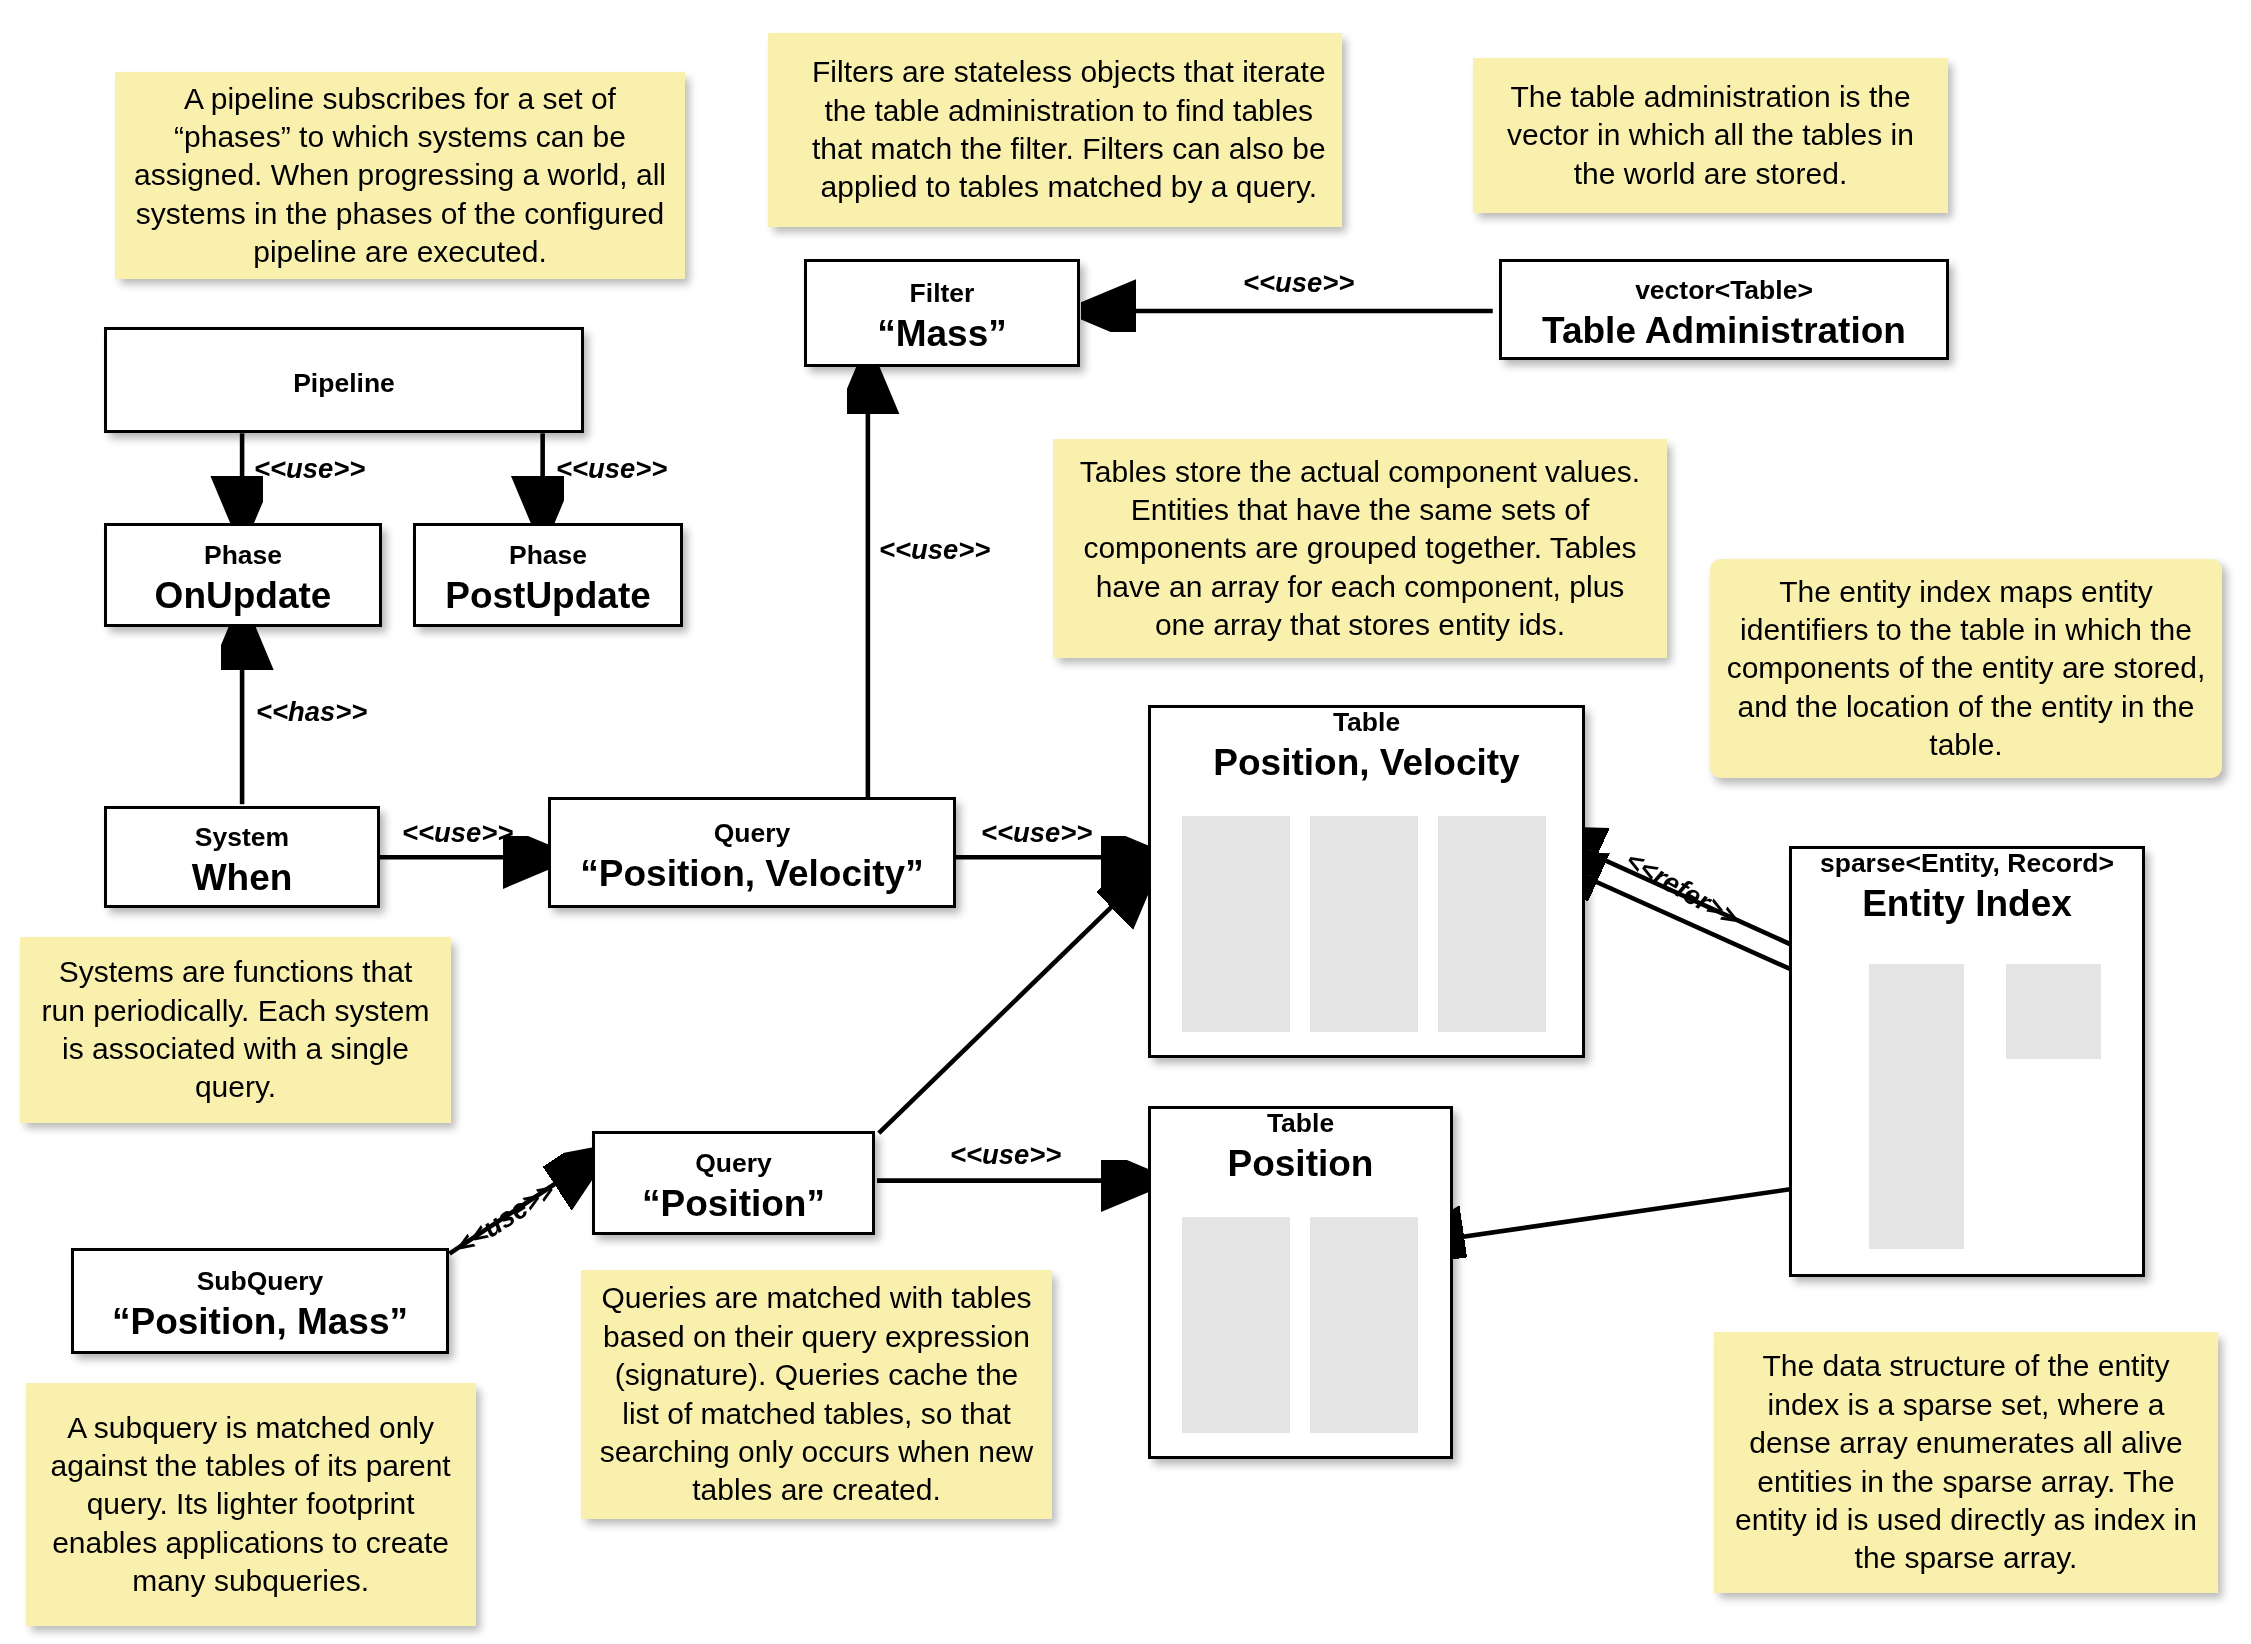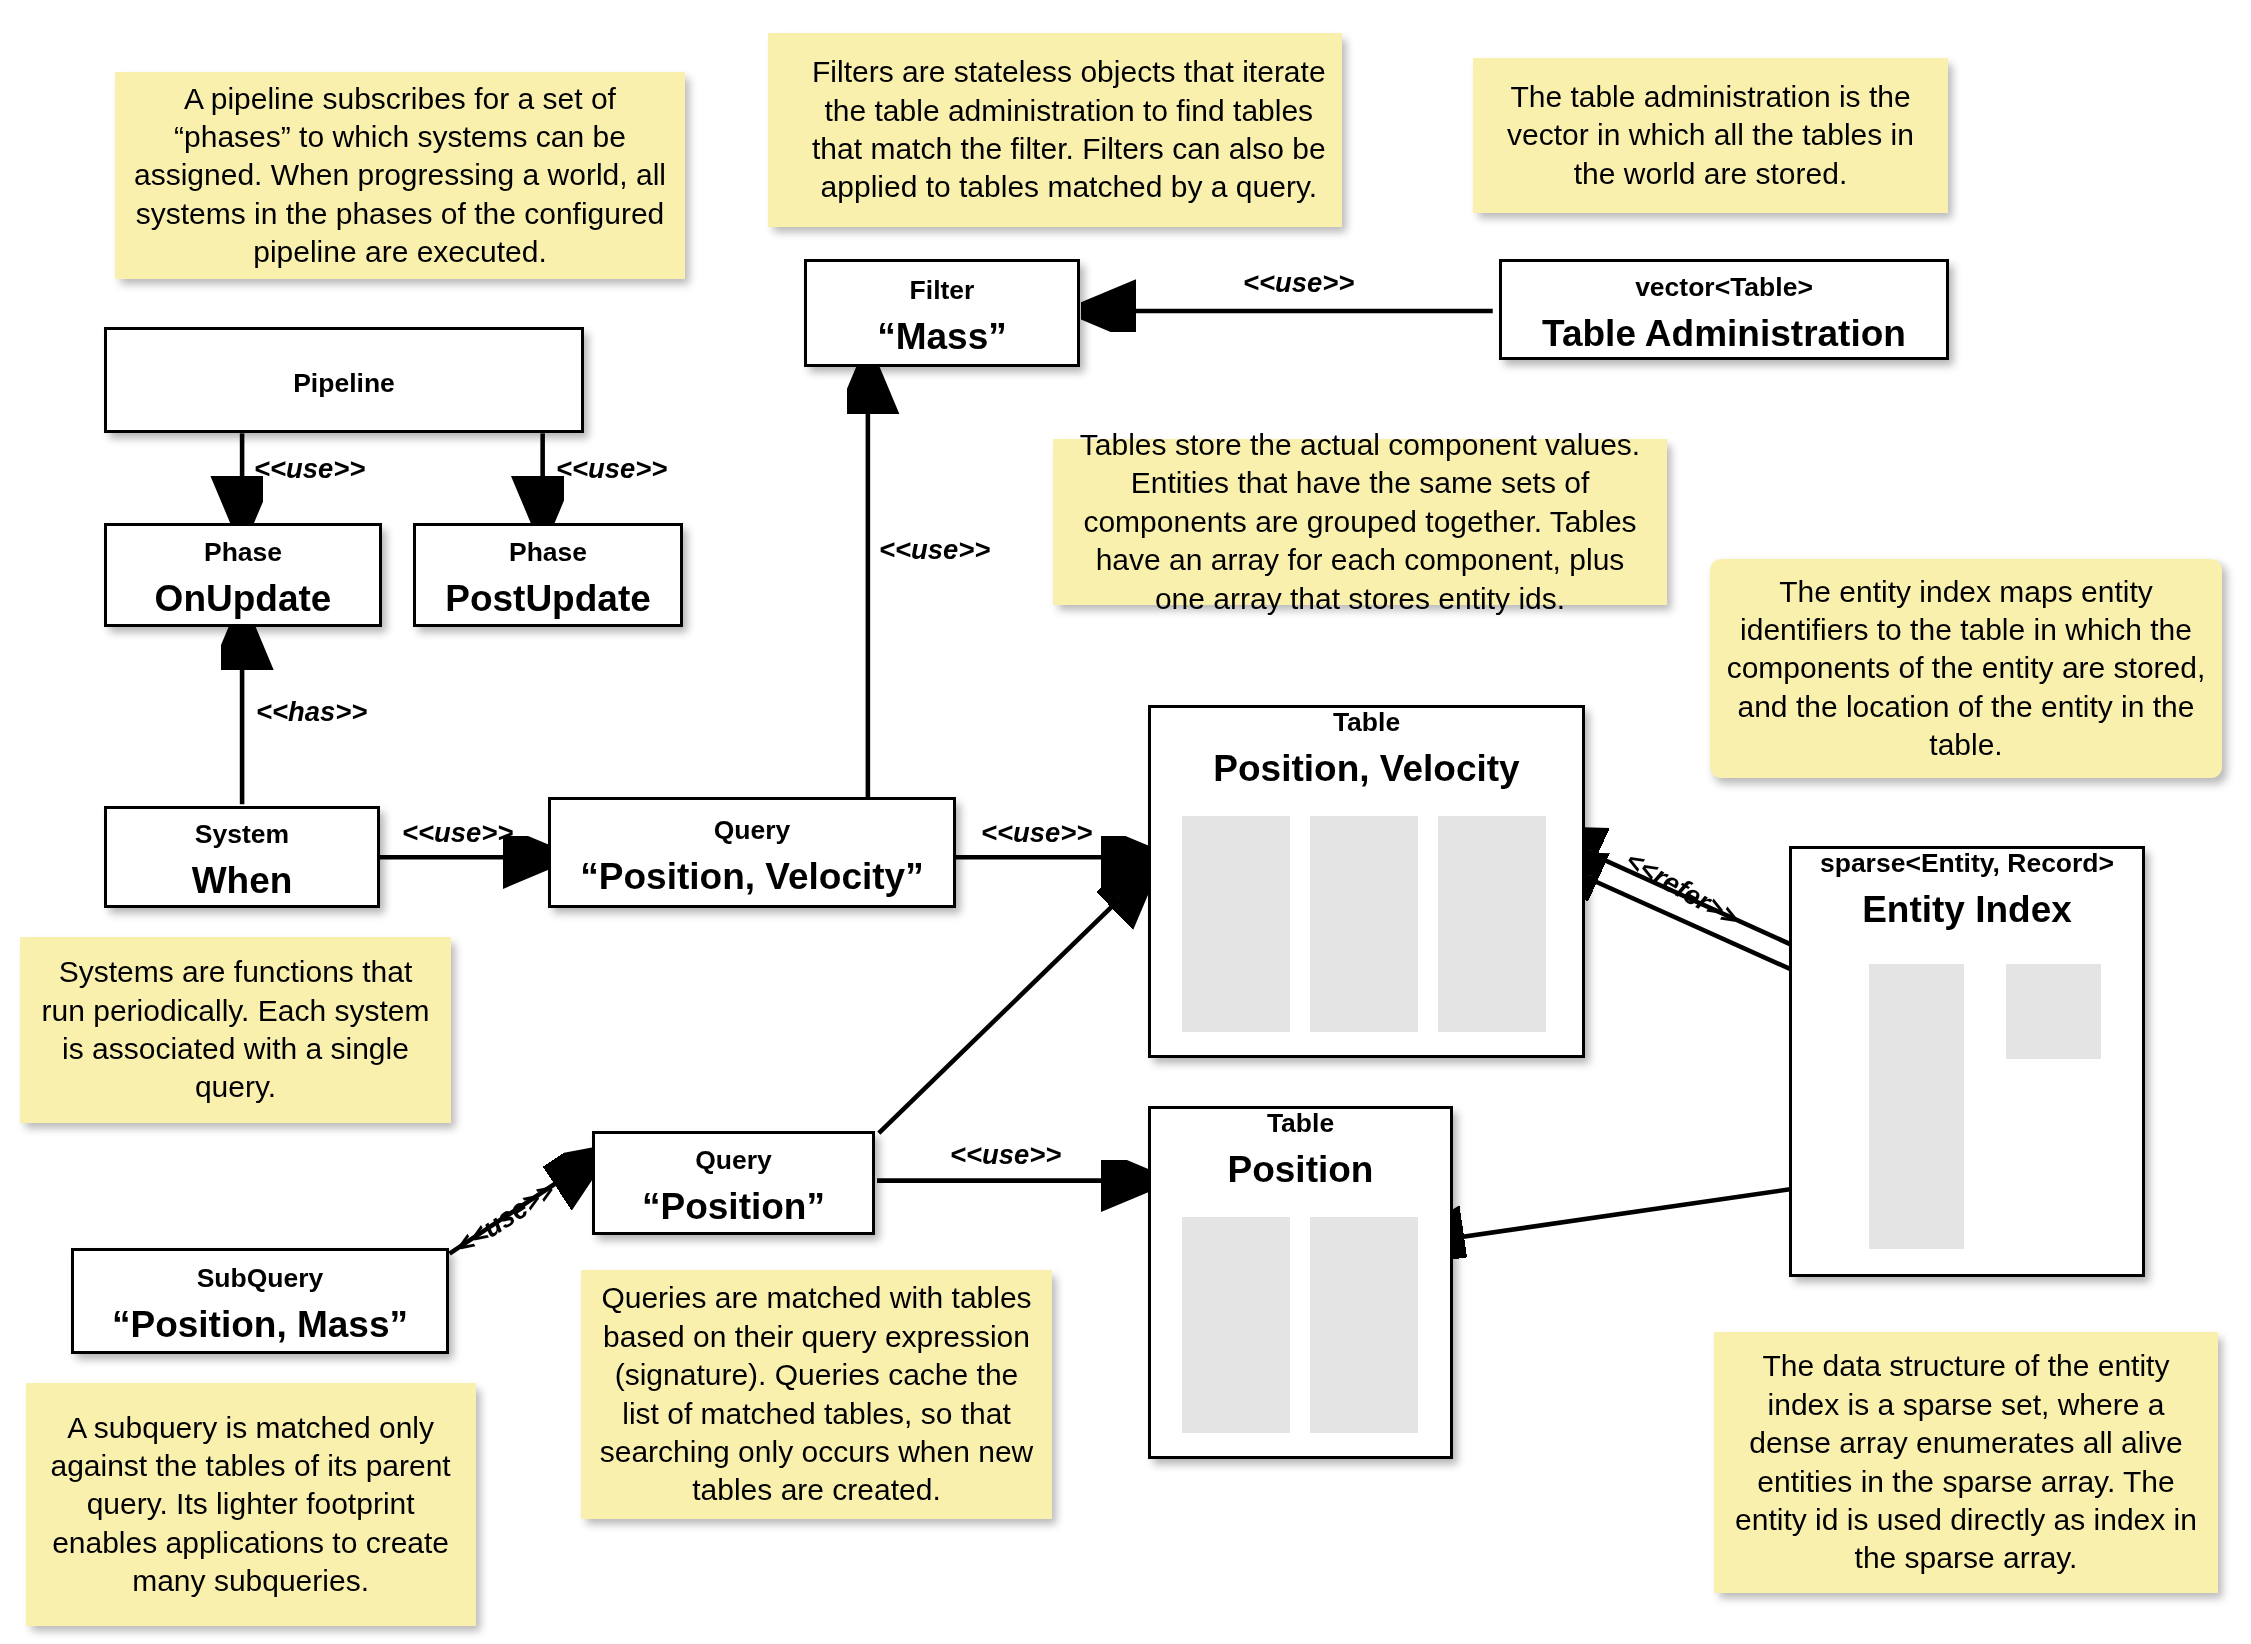--- a/index.html
+++ b/index.html
@@ -34,21 +34,21 @@
     box-shadow:4.6px 5.5px 8.2px rgba(0,0,0,0.30);
     display:flex;flex-direction:column;align-items:center;
     padding-top:9.1px;
   }
   .box .stereo{
     font-size:26.5px;font-weight:700;line-height:1.12;color:#000;
     text-align:center;white-space:nowrap;
   }
   .box .title{
     font-size:37px;font-weight:700;line-height:1.12;color:#000;
-    text-align:center;white-space:nowrap;margin-top:10px;
+    text-align:center;white-space:nowrap;margin-top:4px;
   }
   .box.tall{padding-top:0;}
 
   
   .box.vcenter{justify-content:center;padding-top:8px;}
 
   
   .bars{position:absolute;display:flex;}
   .bar{background:#e4e4e4;}
 
@@ -109,21 +109,21 @@
 
     <line x1="2186" y1="1107" x2="2126" y2="1262" marker-end="url(#ah)"></line>
   </svg>
 
   <div class="note" style="left:115px;top:72px;width:570px;height:207px;">A pipeline subscribes for a set of “phases” to which systems can be assigned. When progressing a world, all systems in the phases of the configured pipeline are executed.</div>
 
   <div class="note" style="left:768px;top:33px;width:574px;height:194px;padding-left:44px;">Filters are stateless objects that iterate the table administration to find tables that match the filter. Filters can also be applied to tables matched by a query.</div>
 
   <div class="note" style="left:1473px;top:58px;width:475px;height:155px;">The table administration is the vector in which all the tables in the world are stored.</div>
 
-  <div class="note" style="left:1053px;top:439px;width:614px;height:166px;">Tables store the actual component values. Entities that have the same sets of components are grouped together. Tables have an array for each component, plus one array that stores entity ids.</div>
+  <div class="note" style="left:1053px;top:439px;width:614px;height:219px;">Tables store the actual component values. Entities that have the same sets of components are grouped together. Tables have an array for each component, plus one array that stores entity ids.</div>
 
   <div class="note" style="left:1710px;top:559px;width:512px;height:219px;border-radius:11px;">The entity index maps entity identifiers to the table in which the components of the entity are stored, and the location of the entity in the table.</div>
 
   <div class="note" style="left:20px;top:937px;width:431px;height:186px;">Systems are functions that run periodically. Each system is associated with a single query.</div>
 
   <div class="note" style="left:581px;top:1270px;width:471px;height:249px;">Queries are matched with tables based on their query expression (signature). Queries cache the list of matched tables, so that searching only occurs when new tables are created.</div>
 
   <div class="note" style="left:25.6px;top:1383px;width:450px;height:243px;">A subquery is matched only against the tables of its parent query. Its lighter footprint enables applications to create many subqueries.</div>
 
   <div class="note" style="left:1714px;top:1332px;width:504px;height:261px;">The data structure of the entity index is a sparse set, where a dense array enumerates all alive entities in the sparse array. The entity id is used directly as index in the sparse array.</div>

